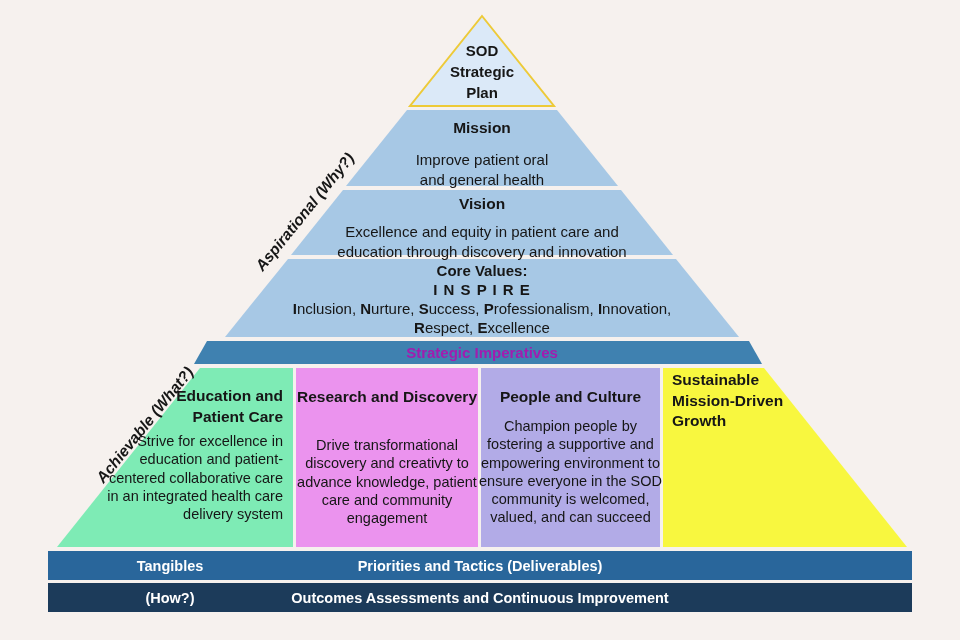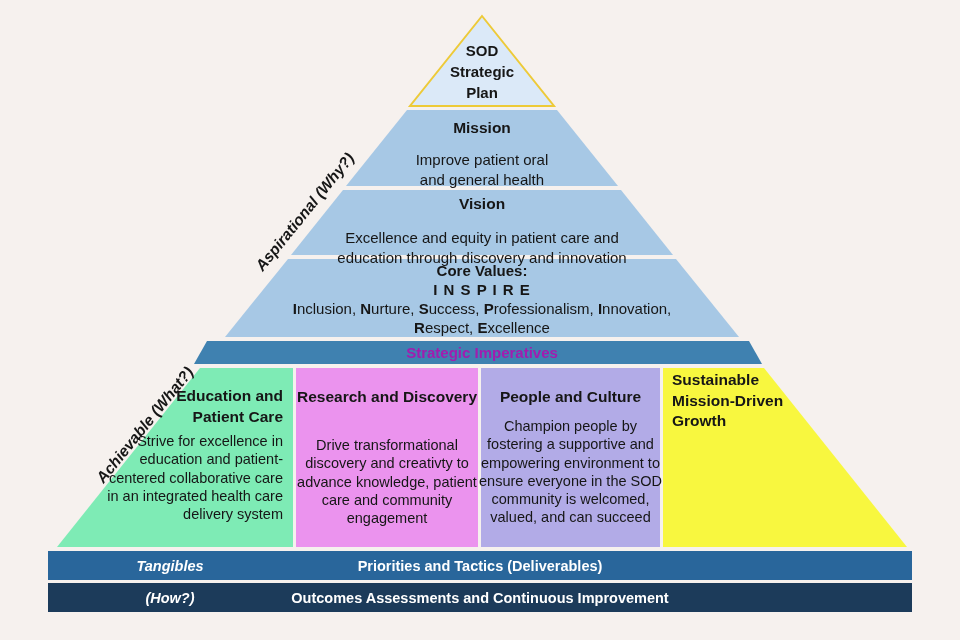--- a/index.html
+++ b/index.html
@@ -17,21 +17,21 @@
   .right { text-align: right; }
   .left { text-align: left; }
 
   .apex-title {
     font-weight: bold; font-size: 15px; line-height: 21px; text-align: center;
   }
   .band-block { text-align: center; }
   .band-heading { font-weight: bold; font-size: 15.5px; line-height: 21px; }
   .band-body { font-size: 15px; line-height: 20px; }
   .mission-body { width: 160px; margin: 12px auto 0; }
-  .vision-body { width: 340px; margin: 14px auto 0; }
+  .vision-body { width: 340px; margin: 8px auto 0; }
   .core-heading { font-weight: bold; font-size: 15px; line-height: 19px; }
   .core-acronym { font-weight: bold; font-size: 15px; line-height: 19px; letter-spacing: 1px; }
   .core-words { font-size: 15px; line-height: 19px; width: 380px; margin: 0 auto; }
 
   .imperatives-label {
     display: flex; align-items: center; justify-content: center;
     color: #a21caf; font-weight: bold; font-size: 15px;
   }
 
   .side-label {
@@ -40,21 +40,21 @@
     white-space: nowrap;
   }
 
   .pillar-heading { font-weight: bold; font-size: 15.5px; line-height: 21px; }
   .pillar-body { font-size: 14.5px; line-height: 18.3px; }
 
   .bar-row {
     display: flex; align-items: center; justify-content: center;
     color: #ffffff; font-size: 14.5px; font-weight: bold;
   }
-  .bar-left { font-style: italic; }
+  .bar-left { }
 </style>
 </head>
 <body>
 
 <div id="stage">
 
   <svg id="shapes" width="960" height="640" viewBox="0 0 960 640">
     <rect x="0" y="0" width="960" height="640" fill="#f6f1ee"></rect>
     <polygon points="482,16 554,106 410,106" stroke-width="2" fill="#dbe9f8" stroke="#edca38"></polygon>
     <polygon points="407,110 557,110 618,186 346,186" fill="#a7c8e5"></polygon>

